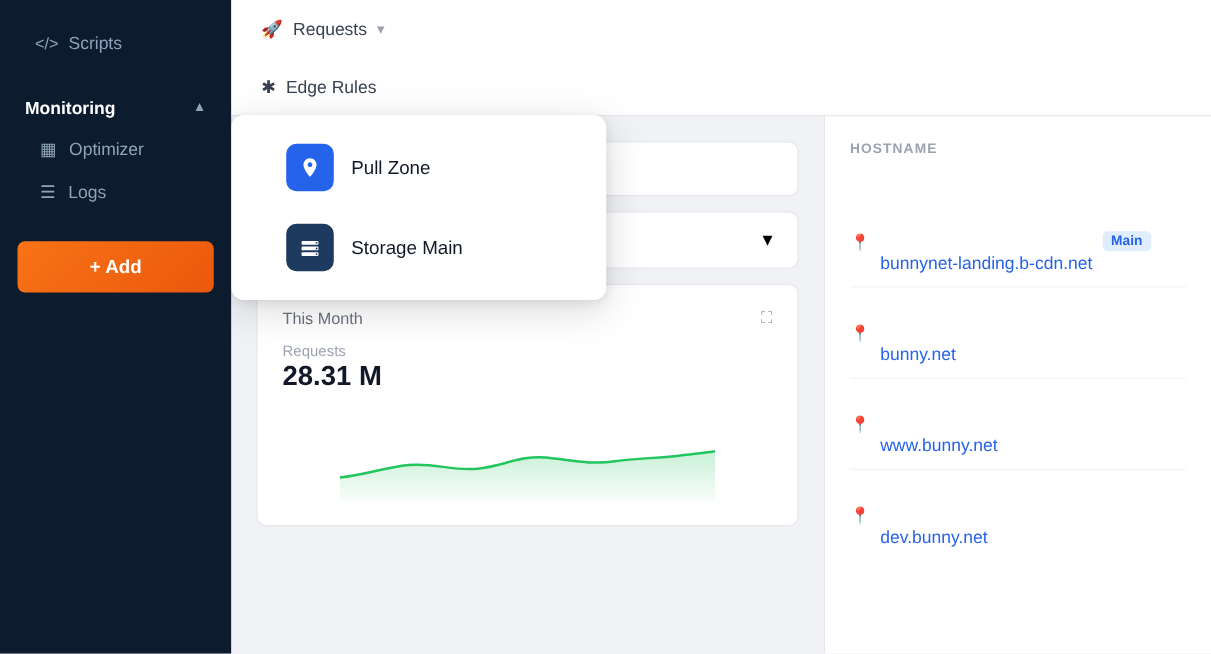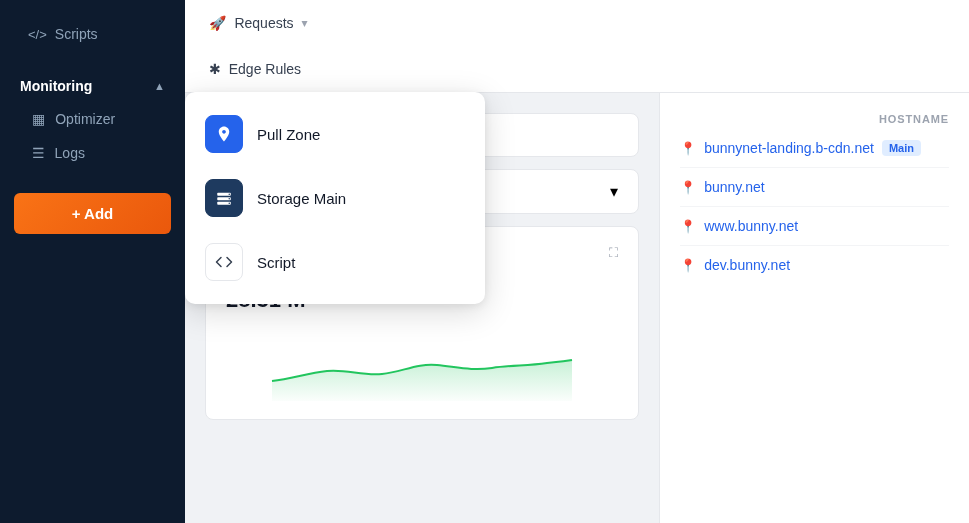--- a/index.html
+++ b/index.html
@@ -191,37 +191,37 @@
       padding: 20px;
       overflow-y: auto;
       flex-shrink: 0;
     }
     .right-panel-title {
       font-size: 11px;
       font-weight: 700;
       color: #9ca3af;
       letter-spacing: 0.08em;
       text-transform: uppercase;
-      margin-bottom: 4px;
-      text-align: right;
+      margin-bottom: 32px;
     }
     .hostname-item {
       display: flex;
       align-items: center;
       gap: 8px;
       padding: 11px 0;
       border-bottom: 1px solid #f3f4f6;
       cursor: pointer;
     }
     .hostname-item:last-child { border-bottom: none; }
     .hostname-link {
       color: #2563eb;
       font-size: 14px;
       font-weight: 500;
       text-decoration: none;
+      margin-top: 34px;
     }
     .badge-main {
       background: #e0edff;
       color: #2563eb;
       font-size: 11px;
       font-weight: 700;
       padding: 2px 7px;
       border-radius: 4px;
     }
     .pin-icon { color: #2563eb; font-size: 13px; }
@@ -238,20 +238,21 @@
       z-index: 100;
       padding: 10px 0;
     }
     .dropdown-item {
       display: flex;
       align-items: center;
       gap: 14px;
       padding: 13px 20px;
       cursor: pointer;
       transition: background 0.12s;
+      margin-left: 24px;
     }
     .dropdown-icon-wrap {
       width: 38px;
       height: 38px;
       border-radius: 8px;
       background: #fff;
       border: 1.5px solid #e5e7eb;
       display: flex;
       align-items: center;
       justify-content: center;
@@ -394,25 +395,16 @@
           <circle cx="19" cy="7" r="1" fill="#1e3a5f"></circle>
           <circle cx="19" cy="13" r="1" fill="#1e3a5f"></circle>
           <circle cx="19" cy="19" r="1" fill="#1e3a5f"></circle>
         </svg>
       </div>
       <span class="dropdown-item-label">Storage Main</span>
     </div>
 
 
 
-    <div class="dropdown-item">
-      <div class="dropdown-icon-wrap">
-        <svg width="18" height="18" viewBox="0 0 24 24" fill="none">
-          <polyline points="8,6 2,12 8,18" stroke="#374151" stroke-width="2" stroke-linecap="round" stroke-linejoin="round" fill="none"></polyline>
-          <polyline points="16,6 22,12 16,18" stroke="#374151" stroke-width="2" stroke-linecap="round" stroke-linejoin="round" fill="none"></polyline>
-        </svg>
-      </div>
-      <span class="dropdown-item-label">Script</span>
-    </div>
 
   </div>
 
 </div>
 
 </body></html>

